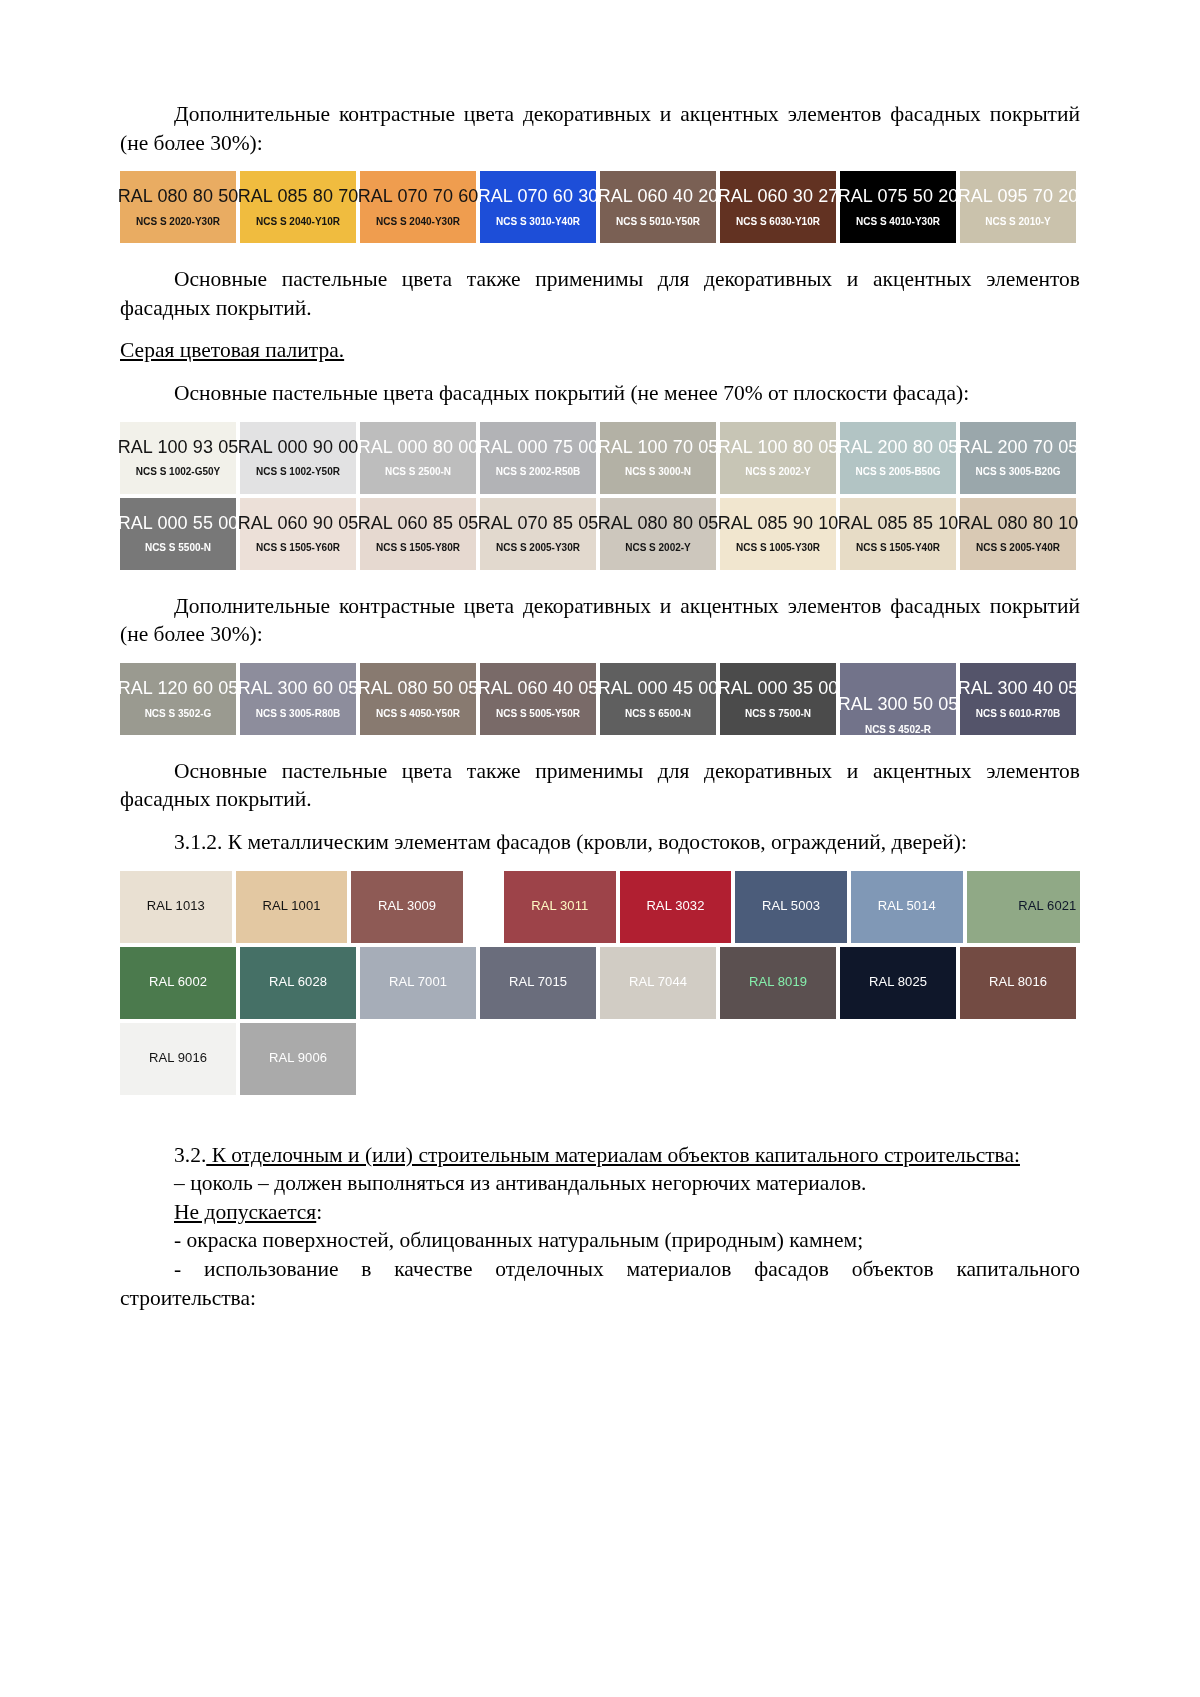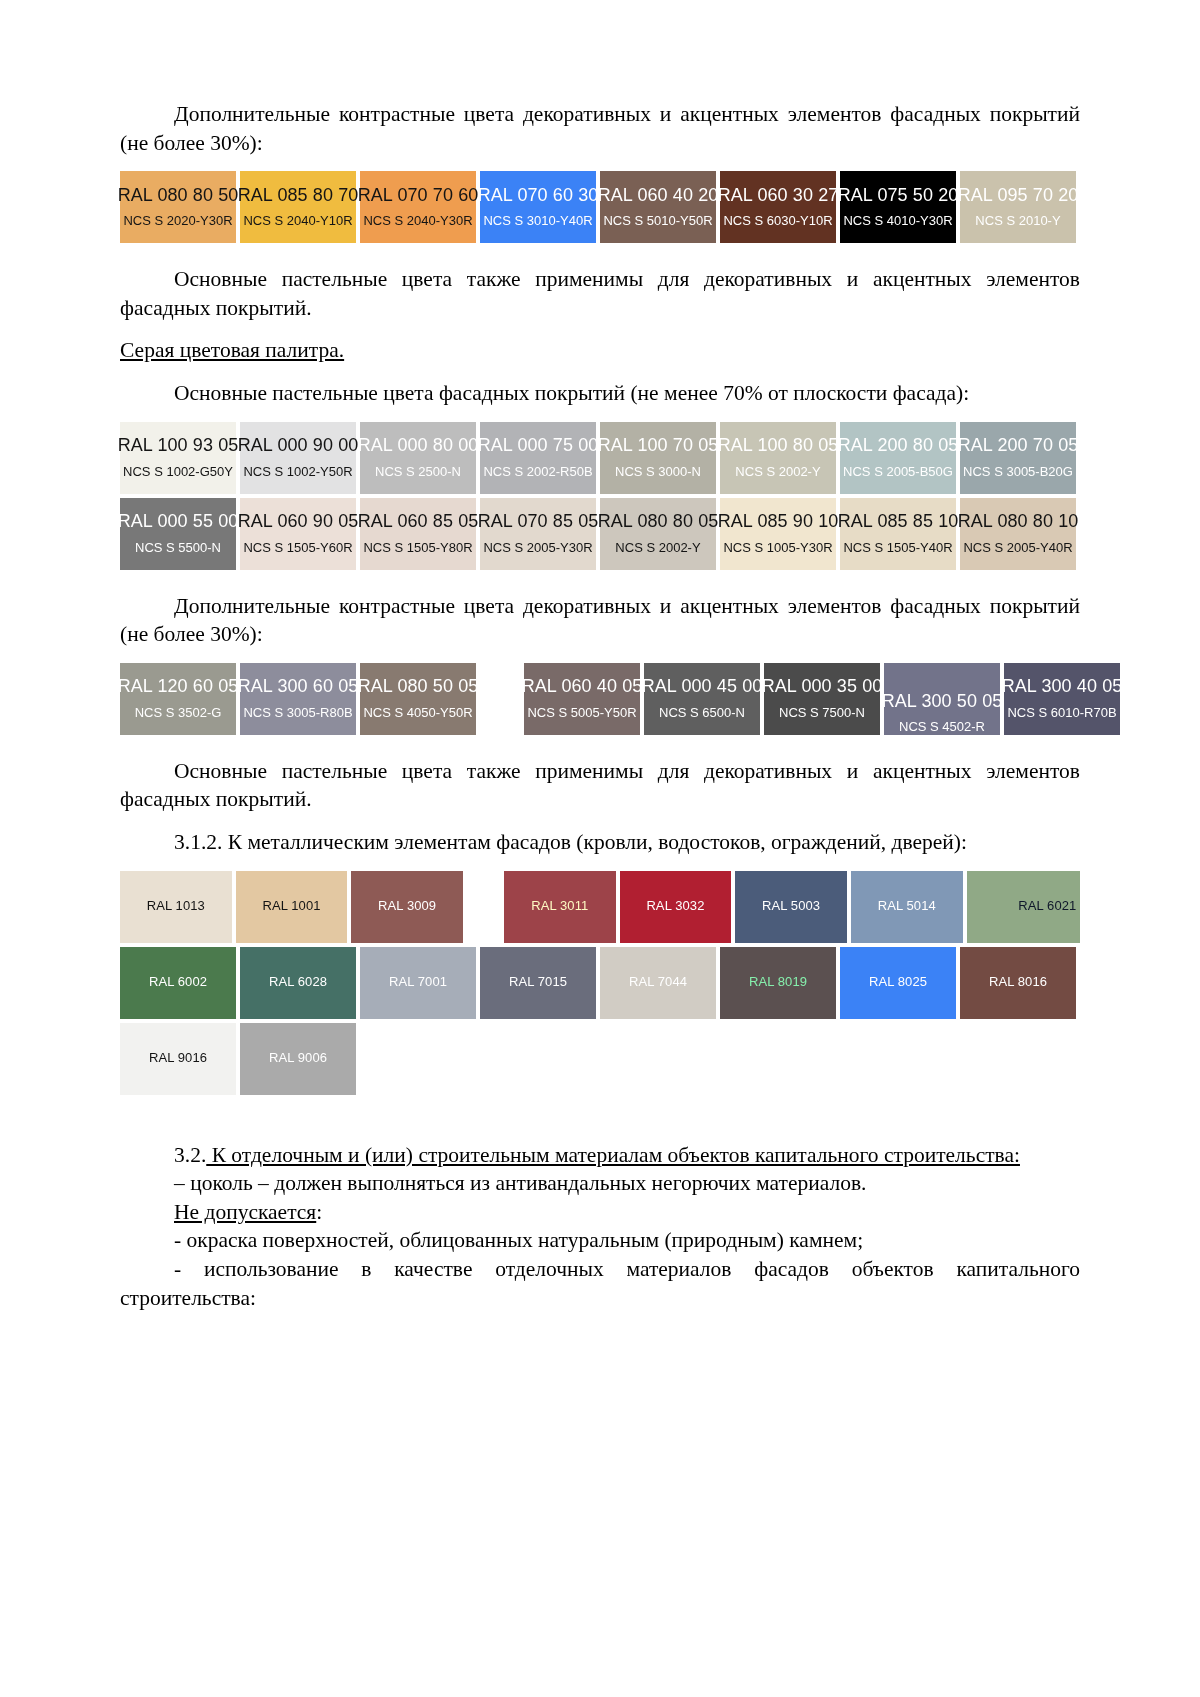--- a/index.html
+++ b/index.html
@@ -54,24 +54,25 @@
     justify-content: center;
     align-items: center;
   }
   .swatch .ral {
     font-size: 18px;
     letter-spacing: 0.1px;
     line-height: 1.1;
     white-space: nowrap;
   }
   .swatch .ncs {
-    font-size: 13px;
+    font-size: 10px;
     line-height: 1.1;
     margin-top: 9px;
     white-space: nowrap;
+    font-weight: bold;
   }
   .swatch.metal {
     width: 116px;
     height: 72px;
     justify-content: center;
   }
   .swatch.metal .ral {
     font-size: 13px;
     margin: 0;
   }
@@ -93,21 +94,21 @@
           <div class="ncs">NCS S 2020-Y30R</div>
         </div>
         <div class="swatch" style="background: rgb(240, 188, 63); color: rgb(20, 20, 20);">
           <div class="ral">RAL 085 80 70</div>
           <div class="ncs">NCS S 2040-Y10R</div>
         </div>
         <div class="swatch" style="background: rgb(239, 157, 79); color: rgb(20, 20, 20);">
           <div class="ral">RAL 070 70 60</div>
           <div class="ncs">NCS S 2040-Y30R</div>
         </div>
-        <div class="swatch" style="background: #3b82f6; color: rgb(255, 255, 255);">
+        <div class="swatch" style="background: #1d4ed8; color: rgb(255, 255, 255);">
           <div class="ral">RAL 070 60 30</div>
           <div class="ncs">NCS S 3010-Y40R</div>
         </div>
         <div class="swatch" style="background: rgb(122, 96, 84); color: rgb(255, 255, 255);">
           <div class="ral">RAL 060 40 20</div>
           <div class="ncs">NCS S 5010-Y50R</div>
         </div>
         <div class="swatch" style="background: rgb(98, 50, 34); color: rgb(255, 255, 255);">
           <div class="ral">RAL 060 30 27</div>
           <div class="ncs">NCS S 6030-Y10R</div>
@@ -208,21 +209,21 @@
           <div class="ncs">NCS S 3502-G</div>
         </div>
         <div class="swatch" style="background: rgb(141, 141, 156); color: rgb(255, 255, 255);">
           <div class="ral">RAL 300 60 05</div>
           <div class="ncs">NCS S 3005-R80B</div>
         </div>
         <div class="swatch" style="background: rgb(136, 122, 112); color: rgb(255, 255, 255);">
           <div class="ral">RAL 080 50 05</div>
           <div class="ncs">NCS S 4050-Y50R</div>
         </div>
-        <div class="swatch" style="background: rgb(121, 106, 104); color: rgb(255, 255, 255); margin-left: 44px;">
+        <div class="swatch" style="background: rgb(121, 106, 104); color: rgb(255, 255, 255);">
           <div class="ral">RAL 060 40 05</div>
           <div class="ncs">NCS S 5005-Y50R</div>
         </div>
         <div class="swatch" style="background: rgb(95, 95, 95); color: rgb(255, 255, 255);">
           <div class="ral">RAL 000 45 00</div>
           <div class="ncs">NCS S 6500-N</div>
         </div>
         <div class="swatch" style="background: rgb(75, 75, 75); color: rgb(255, 255, 255);">
           <div class="ral">RAL 000 35 00</div>
           <div class="ncs">NCS S 7500-N</div>
@@ -281,21 +282,21 @@
         </div>
         <div class="swatch metal" style="background: rgb(106, 109, 124); color: rgb(255, 255, 255);">
           <div class="ral">RAL 7015</div>
         </div>
         <div class="swatch metal" style="background: rgb(209, 204, 196); color: rgb(255, 255, 255);">
           <div class="ral">RAL 7044</div>
         </div>
         <div class="swatch metal" style="background: rgb(91, 80, 80); color: #86efac;">
           <div class="ral">RAL 8019</div>
         </div>
-        <div class="swatch metal" style="background: #3b82f6; color: rgb(255, 255, 255);">
+        <div class="swatch metal" style="background: #0f172a; color: rgb(255, 255, 255);">
           <div class="ral">RAL 8025</div>
         </div>
         <div class="swatch metal" style="background: rgb(115, 75, 67); color: rgb(255, 255, 255);">
           <div class="ral">RAL 8016</div>
         </div>
       </div>
     <div class="rows-gap"></div>
     <div class="swatch-row">
         <div class="swatch metal" style="background: rgb(242, 242, 240); color: rgb(20, 20, 20);">
           <div class="ral">RAL 9016</div>

